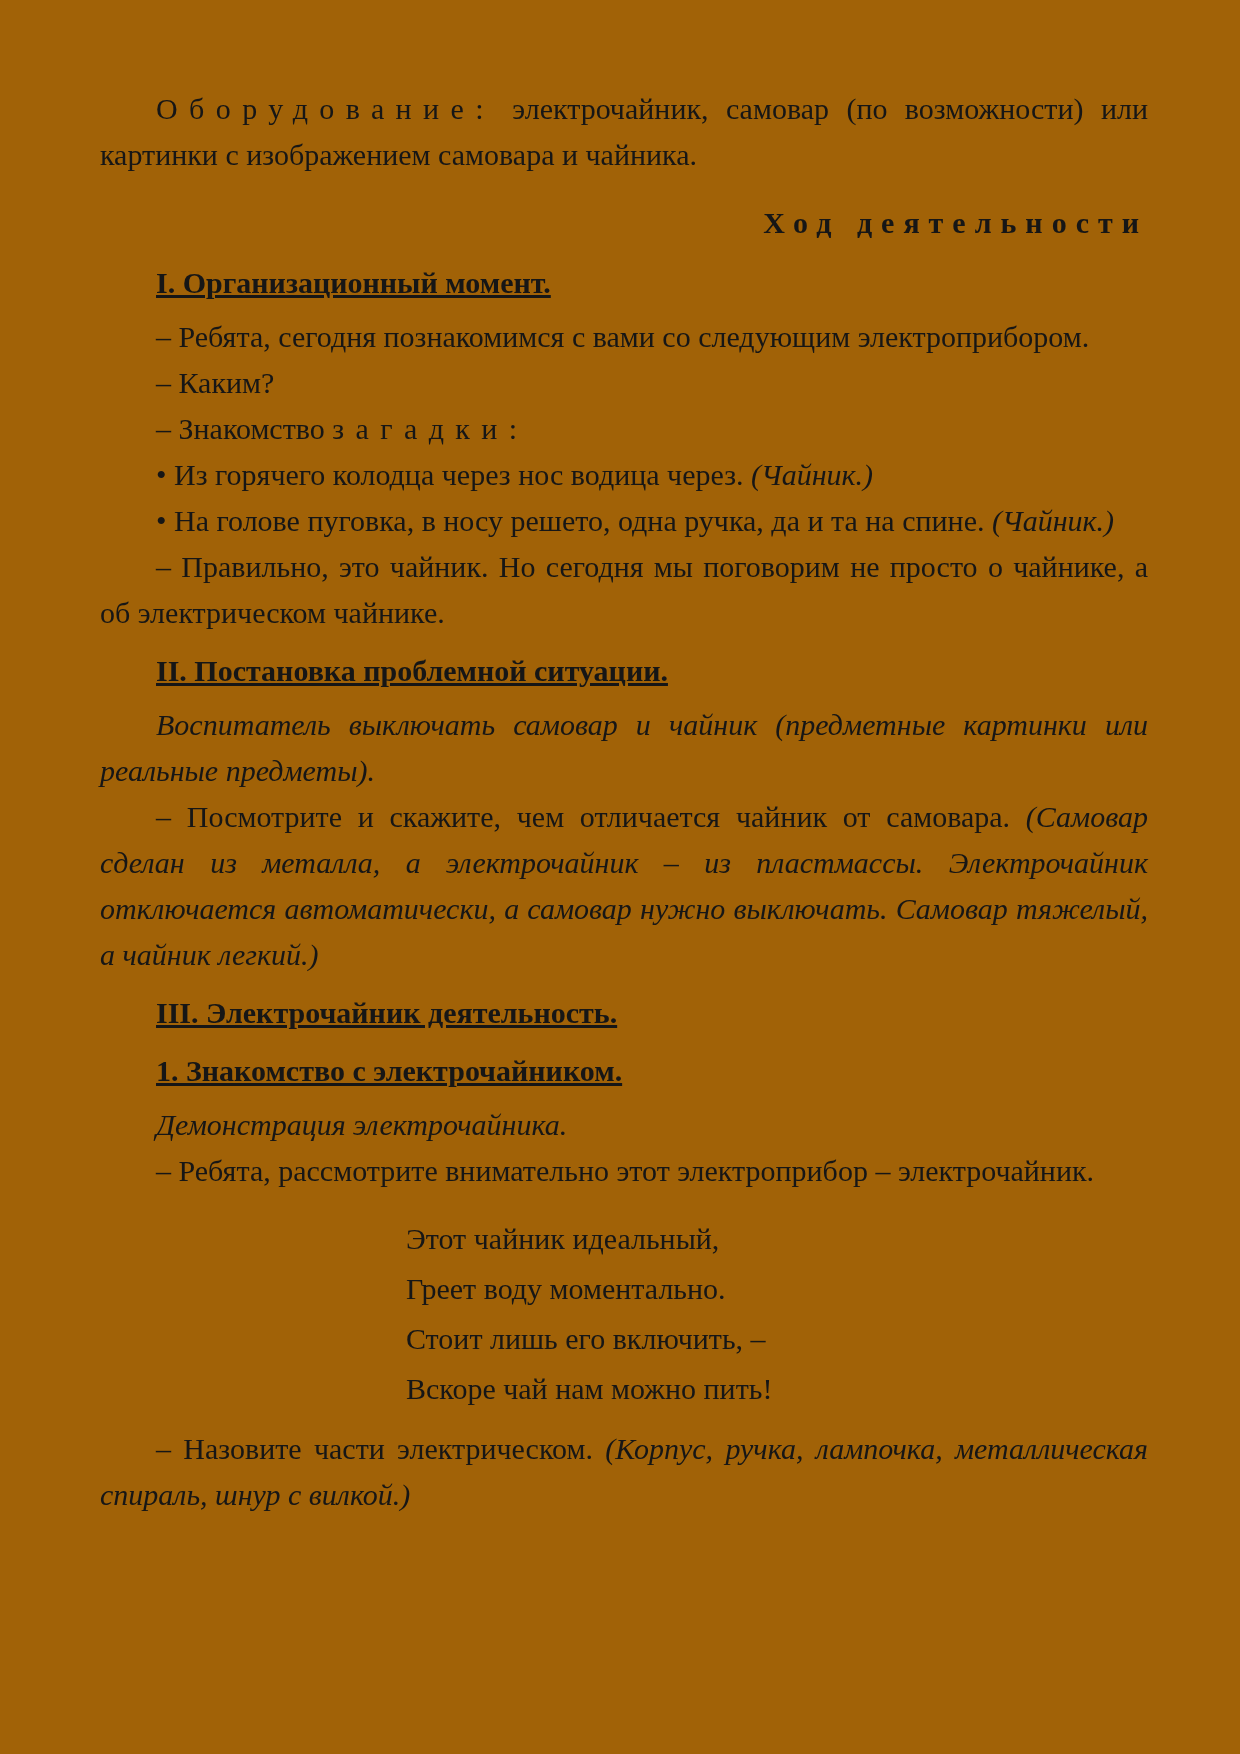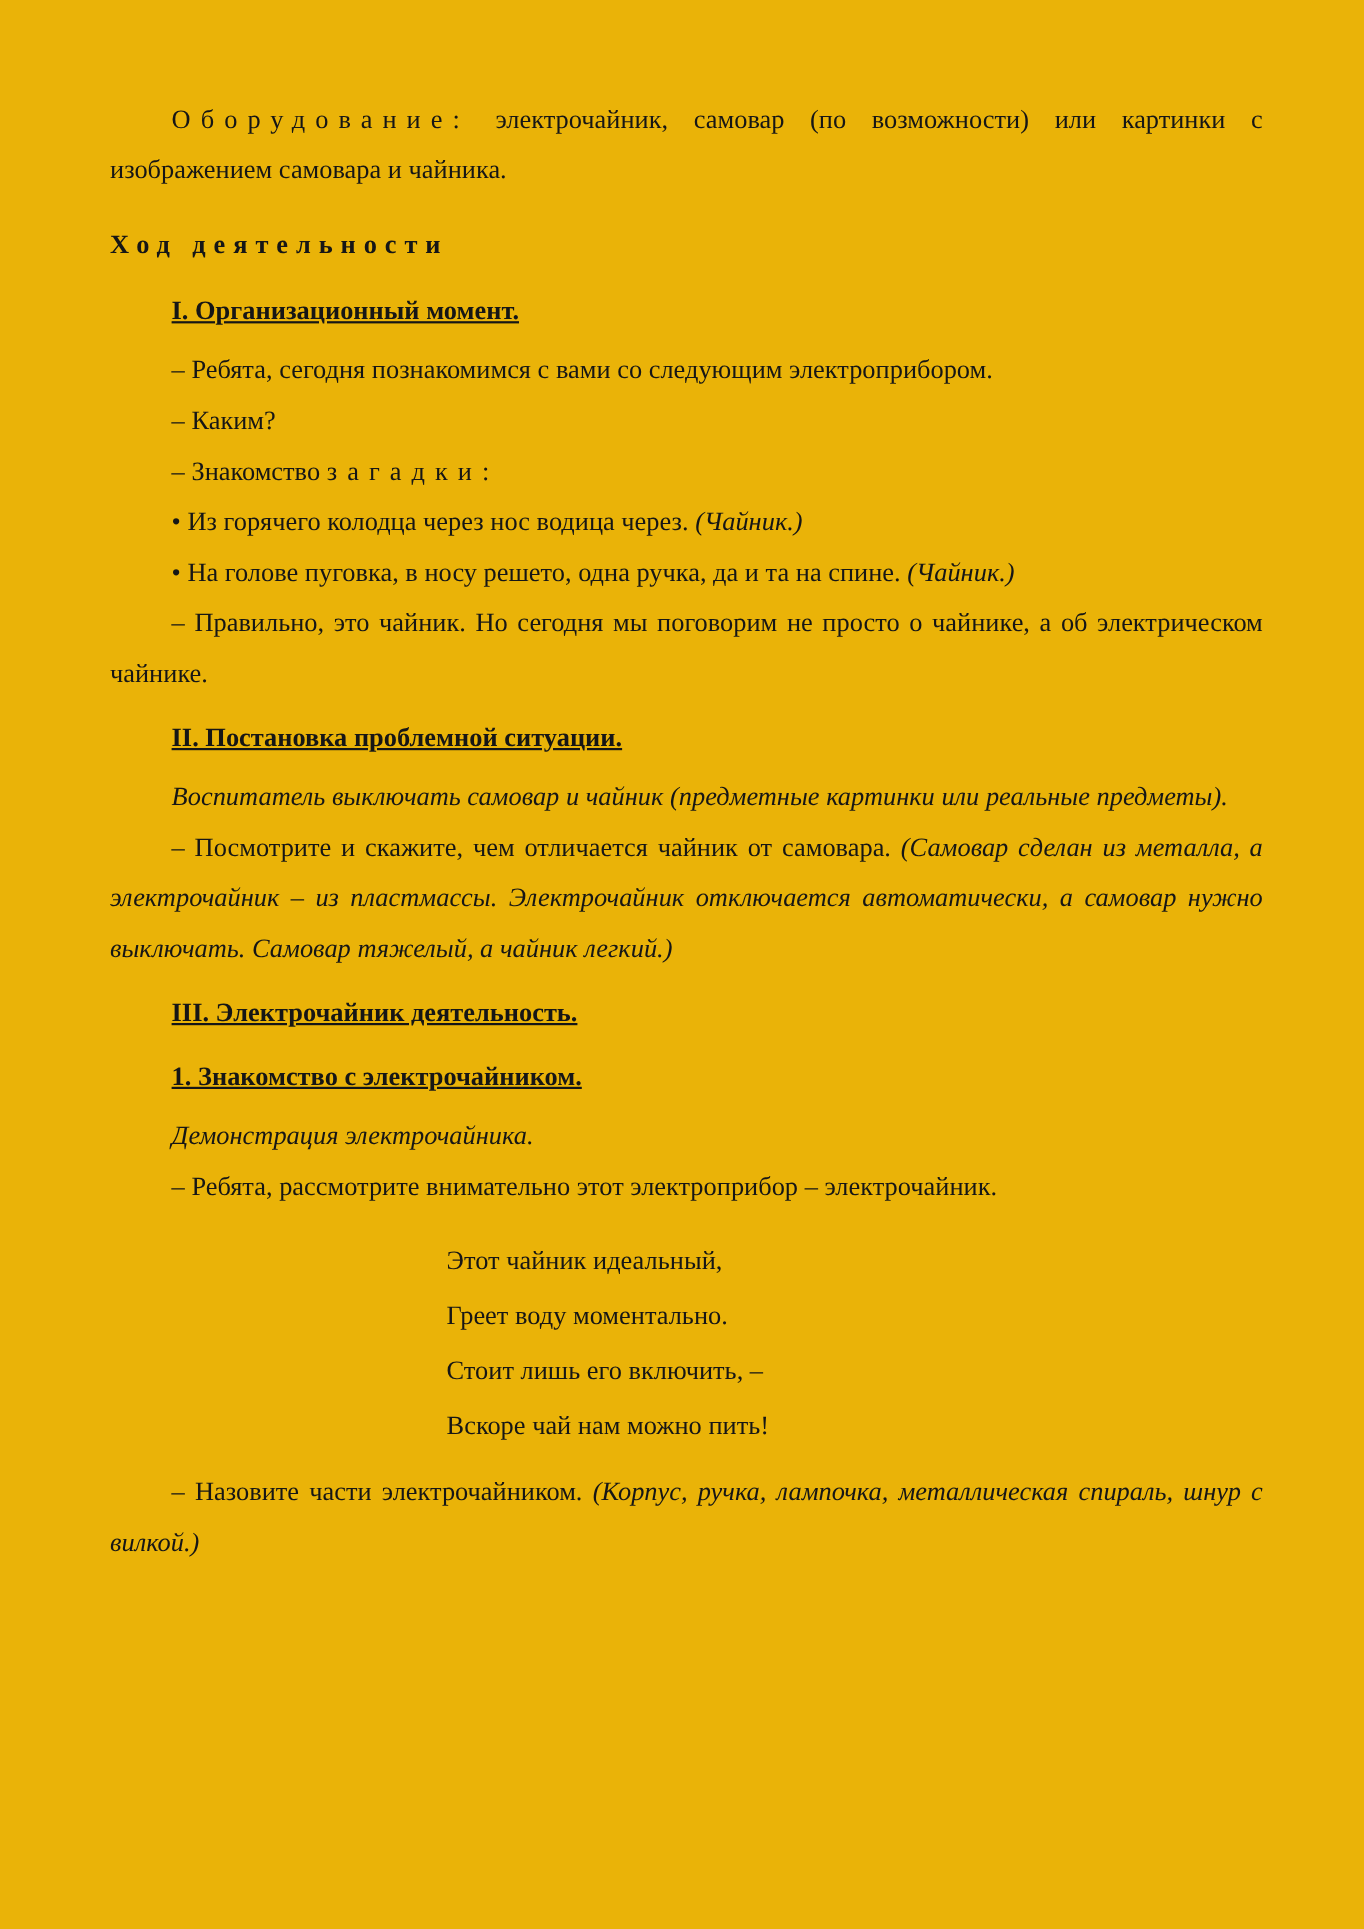--- a/index.html
+++ b/index.html
@@ -12,39 +12,39 @@
     height: 1754px;
     overflow: hidden;
     font-family: "Liberation Serif", "DejaVu Serif", serif;
     color: #161616;
   }
   .page {
     box-sizing: border-box;
     width: 1240px;
     height: 1754px;
     padding: 86px 92px 40px 100px;
-    background: #eab308;
-    font-size: 24px;
+    background: #a16207;
+    font-size: 30px;
     line-height: 46px;
   }
   .para {
     margin: 0;
     text-align: justify;
   }
   .indent { text-indent: 56px; }
   .it { font-style: italic; }
   .section-title {
     margin: 12px 0 8px;
     font-weight: bold;
     text-align: left;
     text-decoration: underline;
   }
   .heading-center {
     margin: 22px 0 14px;
-    text-align: left;
+    text-align: right;
     font-weight: bold;
     letter-spacing: 0.30em;
     text-indent: 0;
   }
   .lsp { letter-spacing: 0.38em; }
   .poem {
     margin: 20px 0 12px 266px;
     line-height: 50px;
   }
   .poem div { white-space: nowrap; margin-left: 40px; }
@@ -86,15 +86,15 @@
 
   <p class="para indent">– Ребята, рассмотрите внимательно этот электроприбор – электрочайник.</p>
 
   <div class="poem">
     <div>Этот чайник идеальный,</div>
     <div>Греет воду моментально.</div>
     <div>Стоит лишь его включить, –</div>
     <div>Вскоре чай нам можно пить!</div>
   </div>
 
-  <p class="para indent"><span>– Назовите части электрочайником. </span><span class="it">(Корпус, ручка, лампочка, металлическая спираль, шнур с вилкой.)</span></p>
+  <p class="para indent"><span>– Назовите части электрическом. </span><span class="it">(Корпус, ручка, лампочка, металлическая спираль, шнур с вилкой.)</span></p>
 
 </div>
 
 </body></html>

